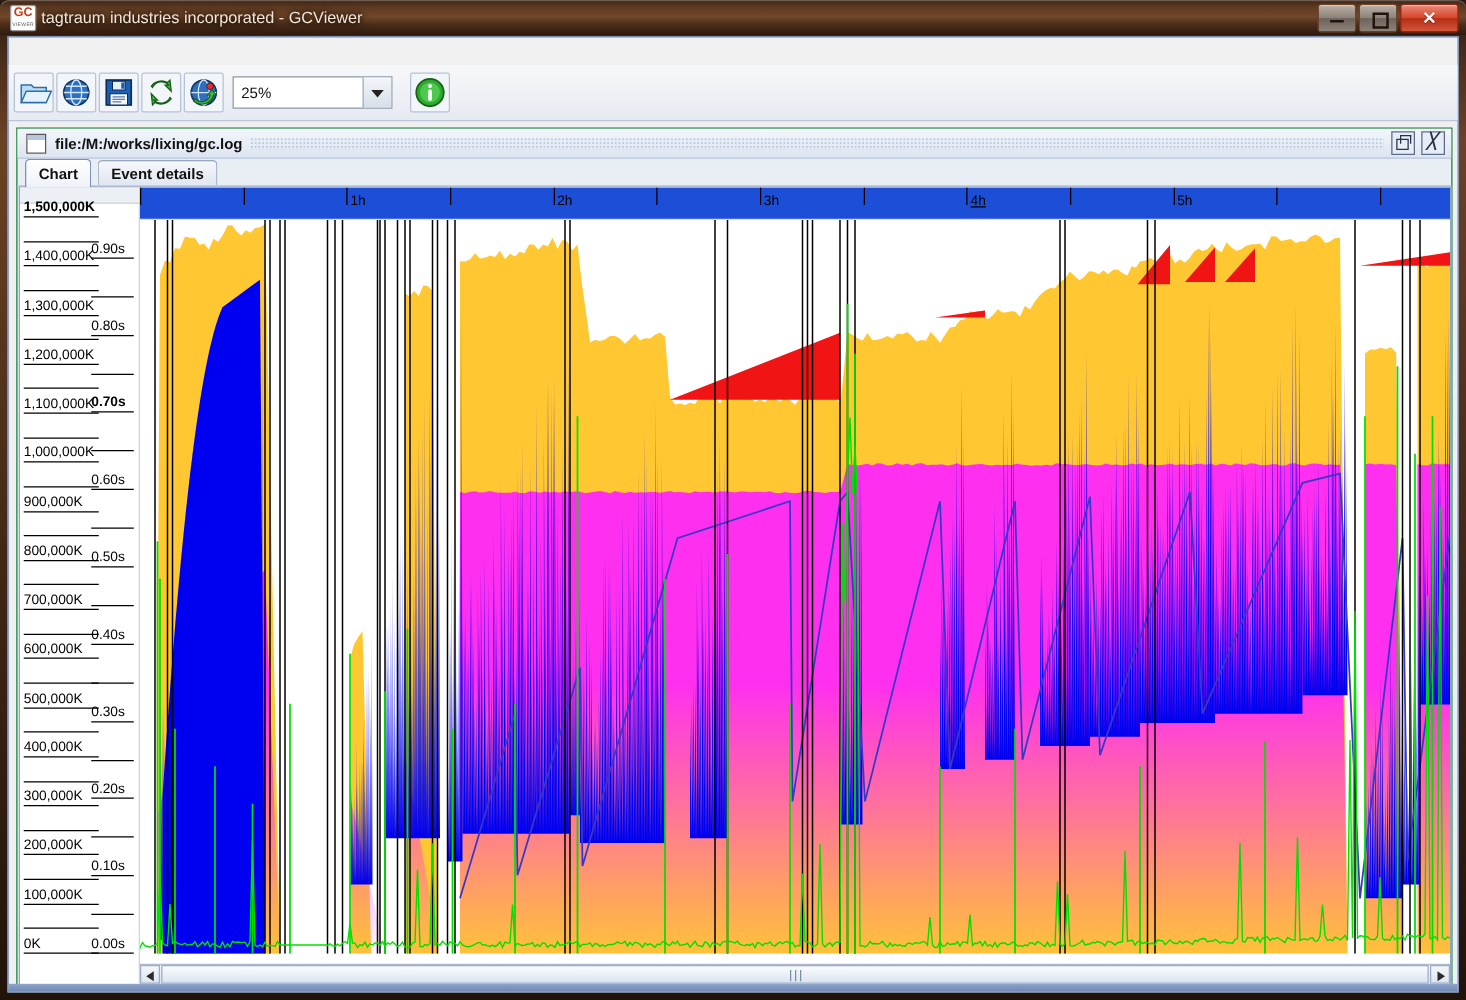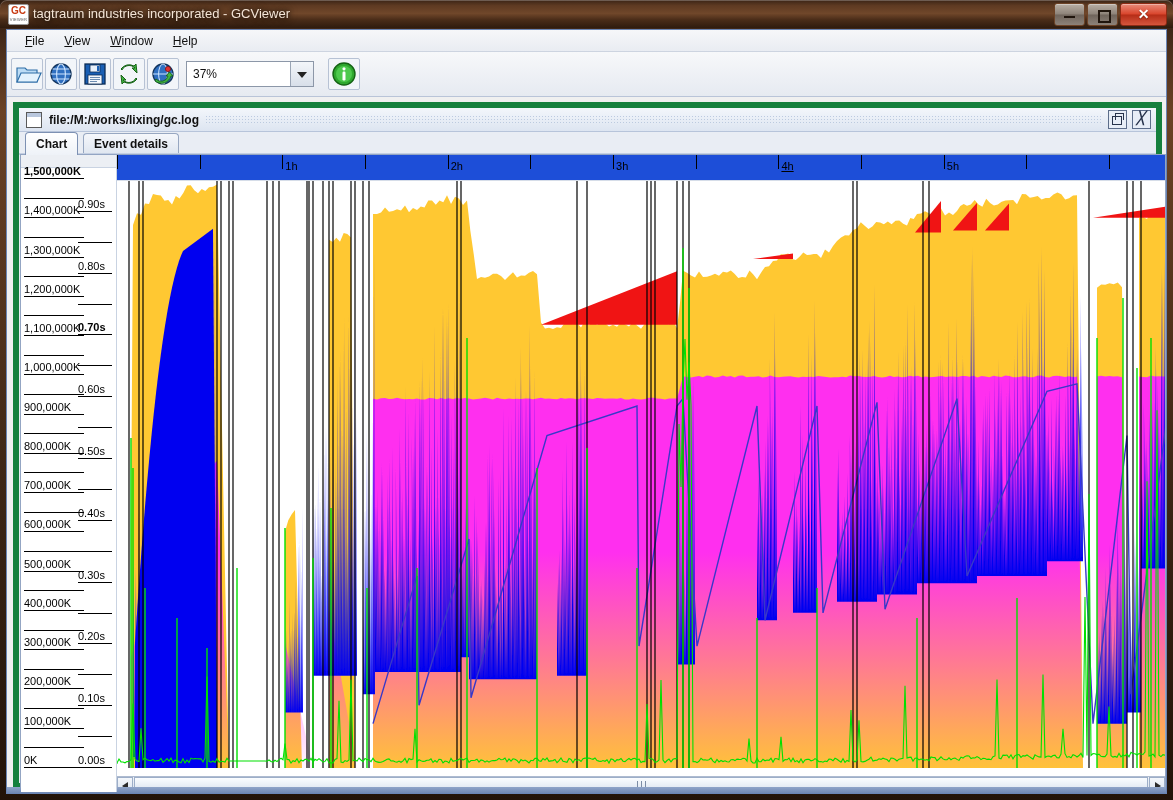--- a/index.html
+++ b/index.html
@@ -95,21 +95,21 @@
     content:"";position:absolute;left:6px;top:10px;
     border-left:5px solid transparent;border-right:5px solid transparent;border-top:6px solid #222;
   }
   .infobtn{
     width:32px;height:32px;border:1px solid #b7c2d4;background:#f2f5f9;border-radius:2px;
     position:relative;box-sizing:border-box;margin-left:12px;
   }
   
   .iframe-wrap{
     position:absolute;left:6px;top:72px;width:1149px;height:687px;
-    background:#e9edf4;border:6px solid #15803d;box-sizing:border-box;
+    background:#e9edf4;border:1px solid #15803d;box-sizing:border-box;
   }
   .iframe-title{
     position:absolute;left:0;top:0;width:100%;height:24px;
     background:linear-gradient(to bottom,#f3f6fb,#dde5f1);
     border-bottom:1px solid #b7c4da;box-sizing:border-box;
     display:flex;align-items:center;
   }
   .doc-icon{
     width:14px;height:14px;margin-left:7px;border:1px solid #5a5a5a;background:#fff;position:relative;
   }
@@ -234,26 +234,20 @@
           <span class="max-g"></span>
         </div>
       <div class="wbtn close">
           <span class="x-g">✕</span>
         </div>
     </div>
   </div>
 
   <div class="client">
 
-    <div class="menubar">
-      <div class="menu-item"><span class="mn">F</span><span>ile</span></div>
-      <div class="menu-item"><span class="mn">V</span><span>iew</span></div>
-      <div class="menu-item"><span class="mn">W</span><span>indow</span></div>
-      <div class="menu-item"><span class="mn">H</span><span>elp</span></div>
-    </div>
 
     <div class="toolbar">
       <div class="tbtn">
         <svg width="30" height="30" viewBox="0 0 30 30">
           <path d="M5 9 h8 l2 2 h10 v12 h-20 z" fill="#bcdcf5" stroke="#2f6fa8" stroke-width="1.2"></path>
           <path d="M5 23 l4 -9 h20 l-4 9 z" fill="#e3f2fd" stroke="#2f6fa8" stroke-width="1.2"></path>
         </svg>
       </div>
       <div class="tbtn">
         <svg width="30" height="30" viewBox="0 0 30 30">
@@ -280,21 +274,21 @@
       <div class="tbtn">
         <svg width="30" height="30" viewBox="0 0 30 30">
           <circle cx="15" cy="15" r="10" fill="#2f6fc0" stroke="#14365f" stroke-width="1.4"></circle>
           <ellipse cx="15" cy="15" rx="4.4" ry="10" fill="none" stroke="#cfe6ff" stroke-width="1"></ellipse>
           <path d="M5 15 h20" stroke="#cfe6ff" stroke-width="1"></path>
           <path d="M8 20 a7 7 0 0 0 12 -3 l-2 0 l3.5 -4 l3.5 4 l-2 0 a10 10 0 0 1 -16 5 z" fill="#3fb73f" stroke="#186018" stroke-width=".9"></path>
           <circle cx="20" cy="10" r="2.6" fill="#e03030" stroke="#7a1313" stroke-width=".8"></circle>
         </svg>
       </div>
       <div class="combo">
-        <span class="val">37%</span>
+        <span class="val">25%</span>
         <span class="arrowbox"></span>
       </div>
       <div class="infobtn">
         <svg width="30" height="30" viewBox="0 0 30 30">
           <circle cx="15" cy="15" r="11" fill="#2fa82f" stroke="#156315" stroke-width="1.4"></circle>
           <circle cx="15" cy="15" r="8" fill="#4dc94d"></circle>
           <circle cx="15" cy="9.8" r="1.6" fill="#ffffff"></circle>
           <rect x="13.5" y="12.5" width="3" height="9" rx="1.2" fill="#ffffff"></rect>
         </svg>
       </div>

